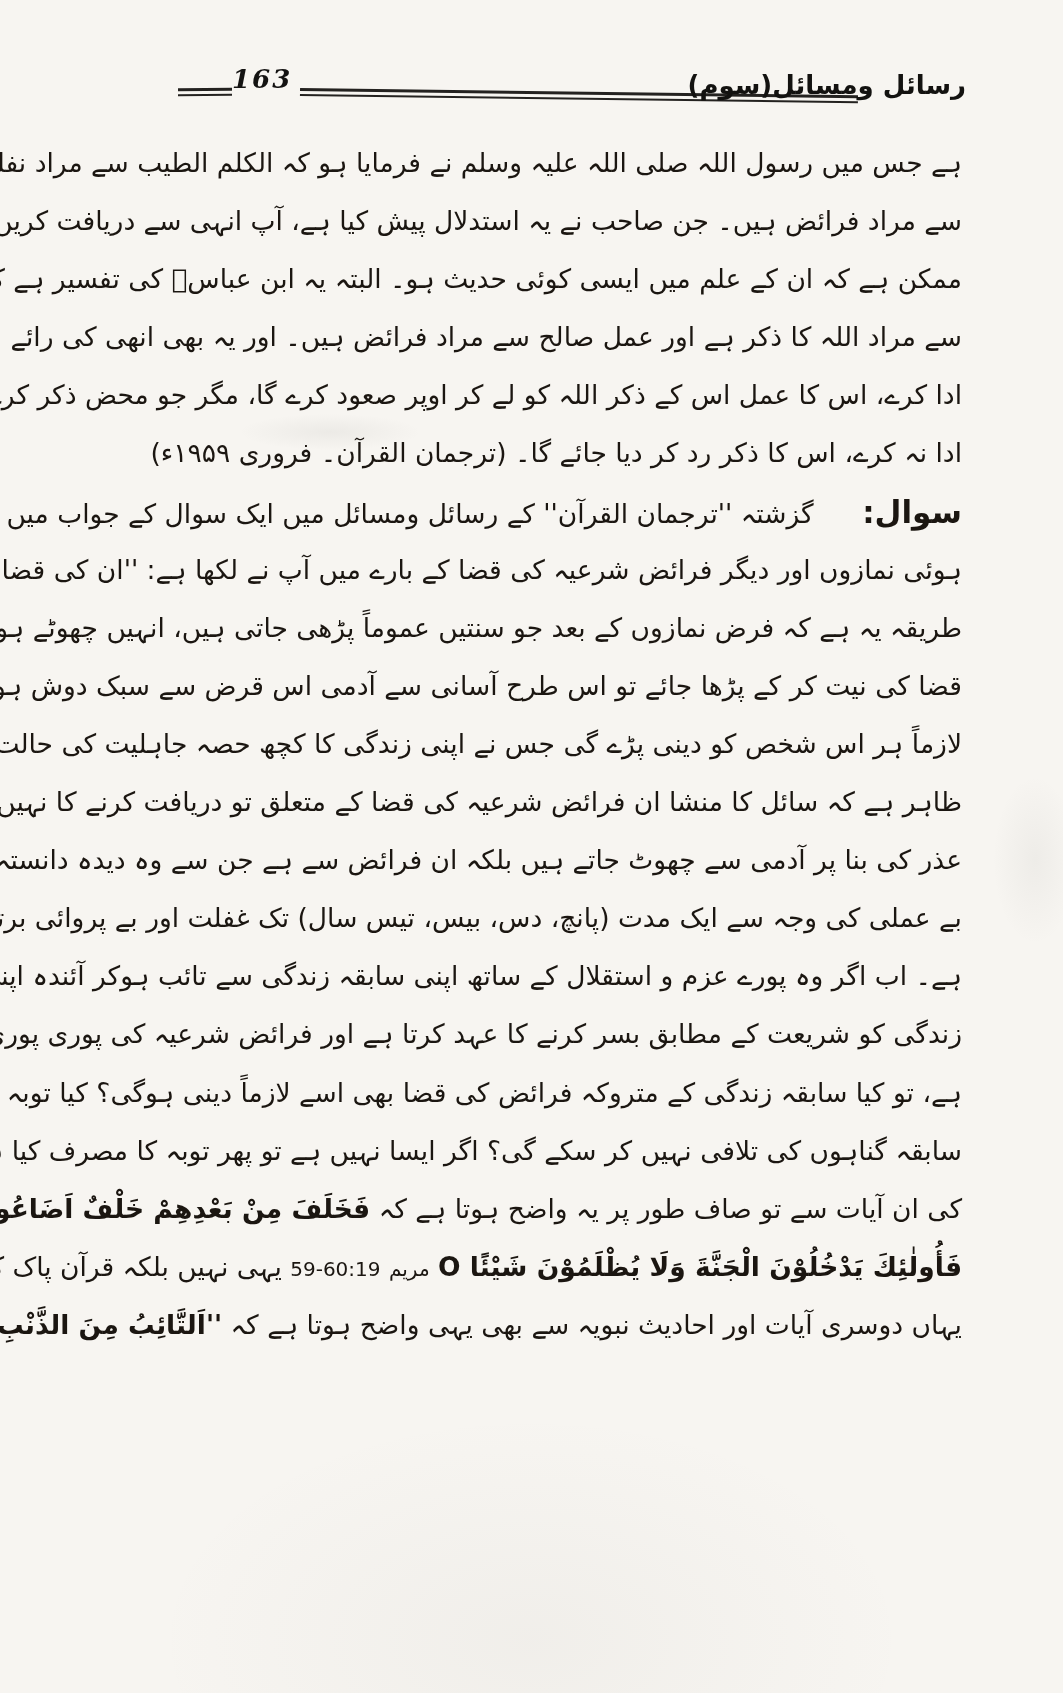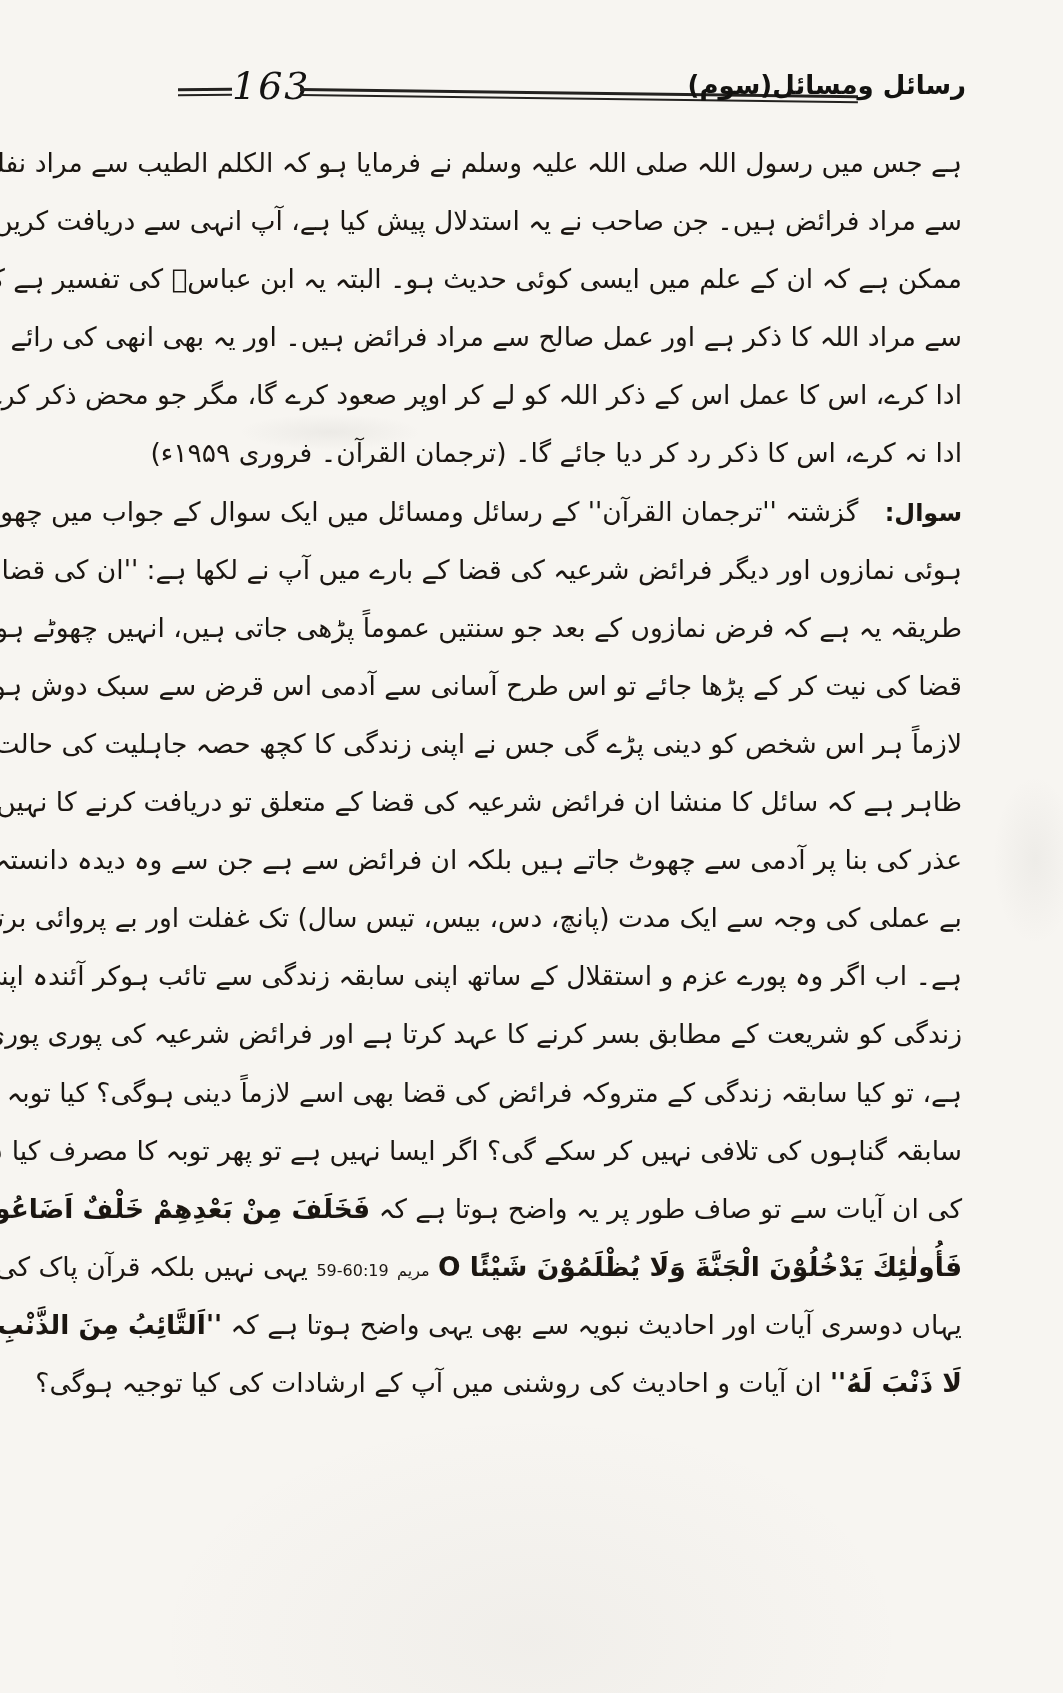--- a/index.html
+++ b/index.html
@@ -13,22 +13,22 @@
       radial-gradient(ellipse 60px 120px at 1035px 860px, rgba(90,90,85,.06), transparent 70%),
       radial-gradient(ellipse 500px 300px at 531px 1640px, rgba(120,115,105,.05), transparent 75%);
     overflow:hidden;
     font-family:"DejaVu Sans",sans-serif;
     color:#1b1611;
   }
   
   .hdr-num{
     position:absolute;left:232px;top:64px;
     font-family:"DejaVu Serif",serif;
-    font-style:italic;font-weight:400;
-    font-size:38px;letter-spacing:2px;color:#141312;
+    font-style:italic;font-weight:700;
+    font-size:26px;letter-spacing:2px;color:#141312;
     direction:ltr;
   }
   .rule{
     position:absolute;height:3px;
     border-top:3px solid #242220;
     border-bottom:2px solid #242220;
   }
   .rule-left{left:178px;width:54px;top:88px;transform:rotate(-0.4deg);}
   .rule-main{left:300px;width:558px;top:88px;transform:rotate(0.75deg);transform-origin:0 50%;}
   .hdr-title{
@@ -49,22 +49,22 @@
     -moz-text-align-last:justify;
     text-align-last:justify;
     overflow:visible;
   }
   .line.end{
     text-align:center;
     -moz-text-align-last:right;
     text-align-last:right;
   }
   .line .b{font-weight:700;}
-  .line .sm{font-size:16px;}
-  .line .label{font-weight:700;margin-left:18px;font-size:24px;}
+  .line .sm{font-size:20px;}
+  .line .label{font-weight:700;margin-left:40px;font-size:31px;}
   .line .num{direction:ltr;unicode-bidi:isolate;}
 </style>
 </head>
 <body>
 
 <div class="page">
 
   <div>
     <div class="rule rule-left"></div>
     <div class="hdr-num">163</div>
@@ -87,16 +87,15 @@
       <div class="line"><span>ظاہر ہے کہ سائل کا منشا ان فرائض شرعیہ کی قضا کے متعلق تو دریافت کرنے کا نہیں ہے جو کسی شرعی</span></div>
       <div class="line"><span>عذر کی بنا پر آدمی سے چھوٹ جاتے ہیں بلکہ ان فرائض سے ہے جن سے وہ دیدہ دانستہ اور محض</span></div>
       <div class="line"><span>بے عملی کی وجہ سے ایک مدت (پانچ، دس، بیس، تیس سال) تک غفلت اور بے پروائی برتتا رہا</span></div>
       <div class="line"><span>ہے۔ اب اگر وہ پورے عزم و استقلال کے ساتھ اپنی سابقہ زندگی سے تائب ہوکر آئندہ اپنی</span></div>
       <div class="line"><span>زندگی کو شریعت کے مطابق بسر کرنے کا عہد کرتا ہے اور فرائض شرعیہ کی پوری پوری پابندی کرتا</span></div>
       <div class="line"><span>ہے، تو کیا سابقہ زندگی کے متروکہ فرائض کی قضا بھی اسے لازماً دینی ہوگی؟ کیا توبہ اس کے</span></div>
       <div class="line"><span>سابقہ گناہوں کی تلافی نہیں کر سکے گی؟ اگر ایسا نہیں ہے تو پھر توبہ کا مصرف کیا ہے؟ سورۂ مریم</span></div>
       <div class="line"><span>کی ان آیات سے تو صاف طور پر یہ واضح ہوتا ہے کہ</span> <span class="b">فَخَلَفَ مِنْ بَعْدِهِمْ خَلْفٌ اَضَاعُوا</span></div>
       <div class="line"><span class="b">فَأُولٰئِكَ يَدْخُلُوْنَ الْجَنَّةَ وَلَا يُظْلَمُوْنَ شَيْئًا O</span> <span class="sm">مریم</span> <span dir="ltr" class="sm num">59-60:19</span> <span>یہی نہیں بلکہ قرآن پاک کی</span></div>
       <div class="line"><span>یہاں دوسری آیات اور احادیث نبویہ سے بھی یہی واضح ہوتا ہے کہ</span> <span class="b">''اَلتَّائِبُ مِنَ الذَّنْبِ كَمَنْ</span></div>
-      <div class="line end"><span class="b">لَا ذَنْبَ لَهُ''</span> <span>ان آیات و احادیث کی روشنی میں آپ کے ارشادات کی کیا توجیہ ہوگی؟</span></div>
     </div>
 
 </div>
 
 </body></html>

